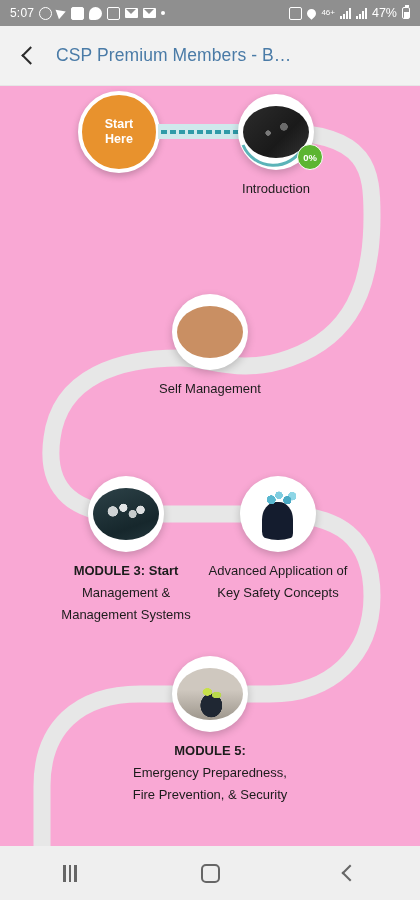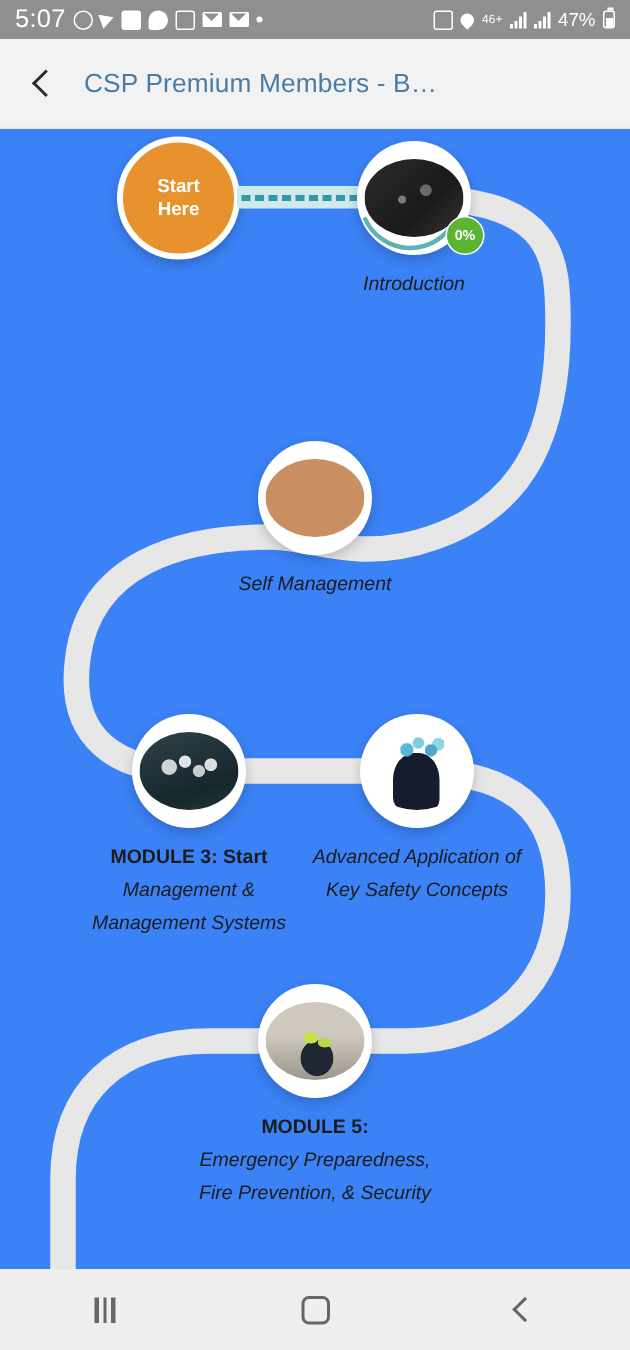--- a/index.html
+++ b/index.html
@@ -12,21 +12,21 @@
   .phone { position: relative; width: 420px; height: 900px; background: #fcfcfc; }
 
   
   .statusbar {
     position: absolute; top: 0; left: 0; width: 420px; height: 26px;
     background: #8f8f8f; color: #ffffff;
     display: flex; align-items: center; justify-content: space-between;
     padding: 0 10px; font-size: 12px;
   }
   .sb-left, .sb-right { display: flex; align-items: center; gap: 5px; }
-  .sb-time { font-size: 17px; letter-spacing: .2px; }
+  .sb-time { font-size: 12px; letter-spacing: .2px; }
   .sb-ic { width: 13px; height: 13px; display: inline-block; position: relative; }
   .ic-circle { border-radius: 50%; border: 1.6px solid #fff; }
   .ic-sq { border: 1.5px solid #fff; border-radius: 2px; }
   .ic-fill { background: #fff; }
   .ic-tri {
     width: 0; height: 0; border-left: 9px solid #fff;
     border-top: 5px solid transparent; border-bottom: 5px solid transparent;
     transform: rotate(-20deg);
   }
   .ic-dot { width: 4px; height: 4px; border-radius: 50%; background: #fff; }
@@ -71,21 +71,21 @@
     transform: rotate(45deg); margin-left: 4px;
   }
   .app-title {
     font-size: 17.5px; color: #4a7ba7; letter-spacing: .1px; font-weight: 400;
     white-space: nowrap; overflow: hidden;
   }
 
   
   .content {
     position: absolute; top: 86px; left: 0; width: 420px; height: 760px;
-    background: #3b82f6; overflow: hidden;
+    background: #f9a8d4; overflow: hidden;
   }
   .path-svg { position: absolute; top: 0; left: 0; width: 420px; height: 760px; }
 
   .node { position: absolute; }
 
   .start-node {
     width: 82px; height: 82px; border-radius: 50%;
     background: #e8922d; border: 4px solid #ffffff;
     box-shadow: 0 3px 7px rgba(0,0,0,.22);
     display: flex; flex-direction: column; align-items: center; justify-content: center;
@@ -114,21 +114,21 @@
   .pct-badge {
     position: absolute; right: -9px; bottom: 0px; width: 26px; height: 26px; border-radius: 50%;
     background: #5cb531; color: #ffffff; font-size: 9.5px; font-weight: 700;
     display: flex; align-items: center; justify-content: center;
     border: 1.5px solid #ffffff;
   }
   .mod-label {
     position: absolute; text-align: center; color: #1c1c1c;
     font-size: 13px; line-height: 22px; font-weight: 700; width: 160px;
   }
-  .mod-label .reg { font-weight: 400; font-style: italic; }
+  .mod-label .reg { font-weight: 400; }
 
   
   .art-intro {
     width: 100%; height: 100%;
     background:
       radial-gradient(circle at 62% 40%, #6b6b6b 0 7%, transparent 8%),
       radial-gradient(circle at 38% 52%, #7a7a7a 0 5%, transparent 6%),
       linear-gradient(135deg, #2c2c2c, #1a1a1a 60%, #323232);
   }
   .art-desk {

